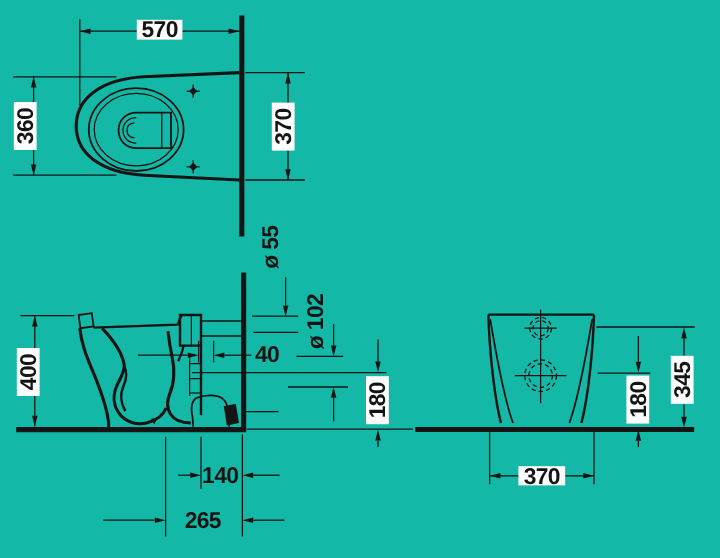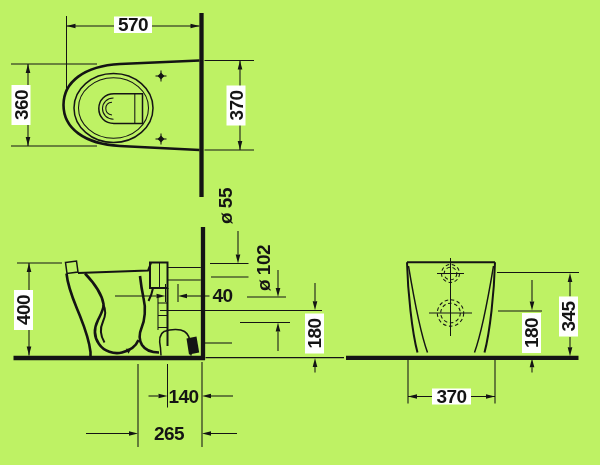--- a/index.html
+++ b/index.html
@@ -13,21 +13,21 @@
   .xthk{stroke-width:4.3;}
   .dash{stroke-dasharray:3.6 2.6;}
   .solid{fill:var(--line,#141414);stroke:none;}
   .bg{fill:#fff;stroke:none;}
   text.lbl{font-family:"Liberation Sans","DejaVu Sans",sans-serif;font-weight:bold;font-size:19px;
            fill:var(--line,#141414);text-anchor:middle;letter-spacing:-0.5px;}
 </style>
 </head>
 <body>
 
-<div id="stage" style="background: #bef264;">
+<div id="stage" style="background: #14b8a6;">
 <svg width="600" height="465" viewBox="0 0 600 465">
 
   <g>
     <line class="ln xthk" x1="201.5" y1="13" x2="201.5" y2="197"></line>
     <path class="ln thk" d="M199.5,60.5 L120,64 C84,66 63.5,82 63.5,105 C63.5,128 84,144 120,146 L199.5,150"></path>
     <ellipse class="ln med" cx="113.5" cy="108" rx="39.5" ry="34.5"></ellipse>
     <ellipse class="ln thin" cx="113.5" cy="108" rx="35" ry="30.2"></ellipse>
     <path class="ln med" d="M142.5,93.8 L114,93.8 C105,93.8 98.8,100 98.8,108.6 C98.8,117.2 105,123.4 114,123.4 L142.5,123.4 Z"></path>
     <line class="ln thin" x1="134.8" y1="93.8" x2="134.8" y2="123.4"></line>
     <path class="ln thin" d="M113.5,98 C107,98 102.5,102.5 102.5,108.6 C102.5,114.7 107,119.2 113.5,119.2"></path>

